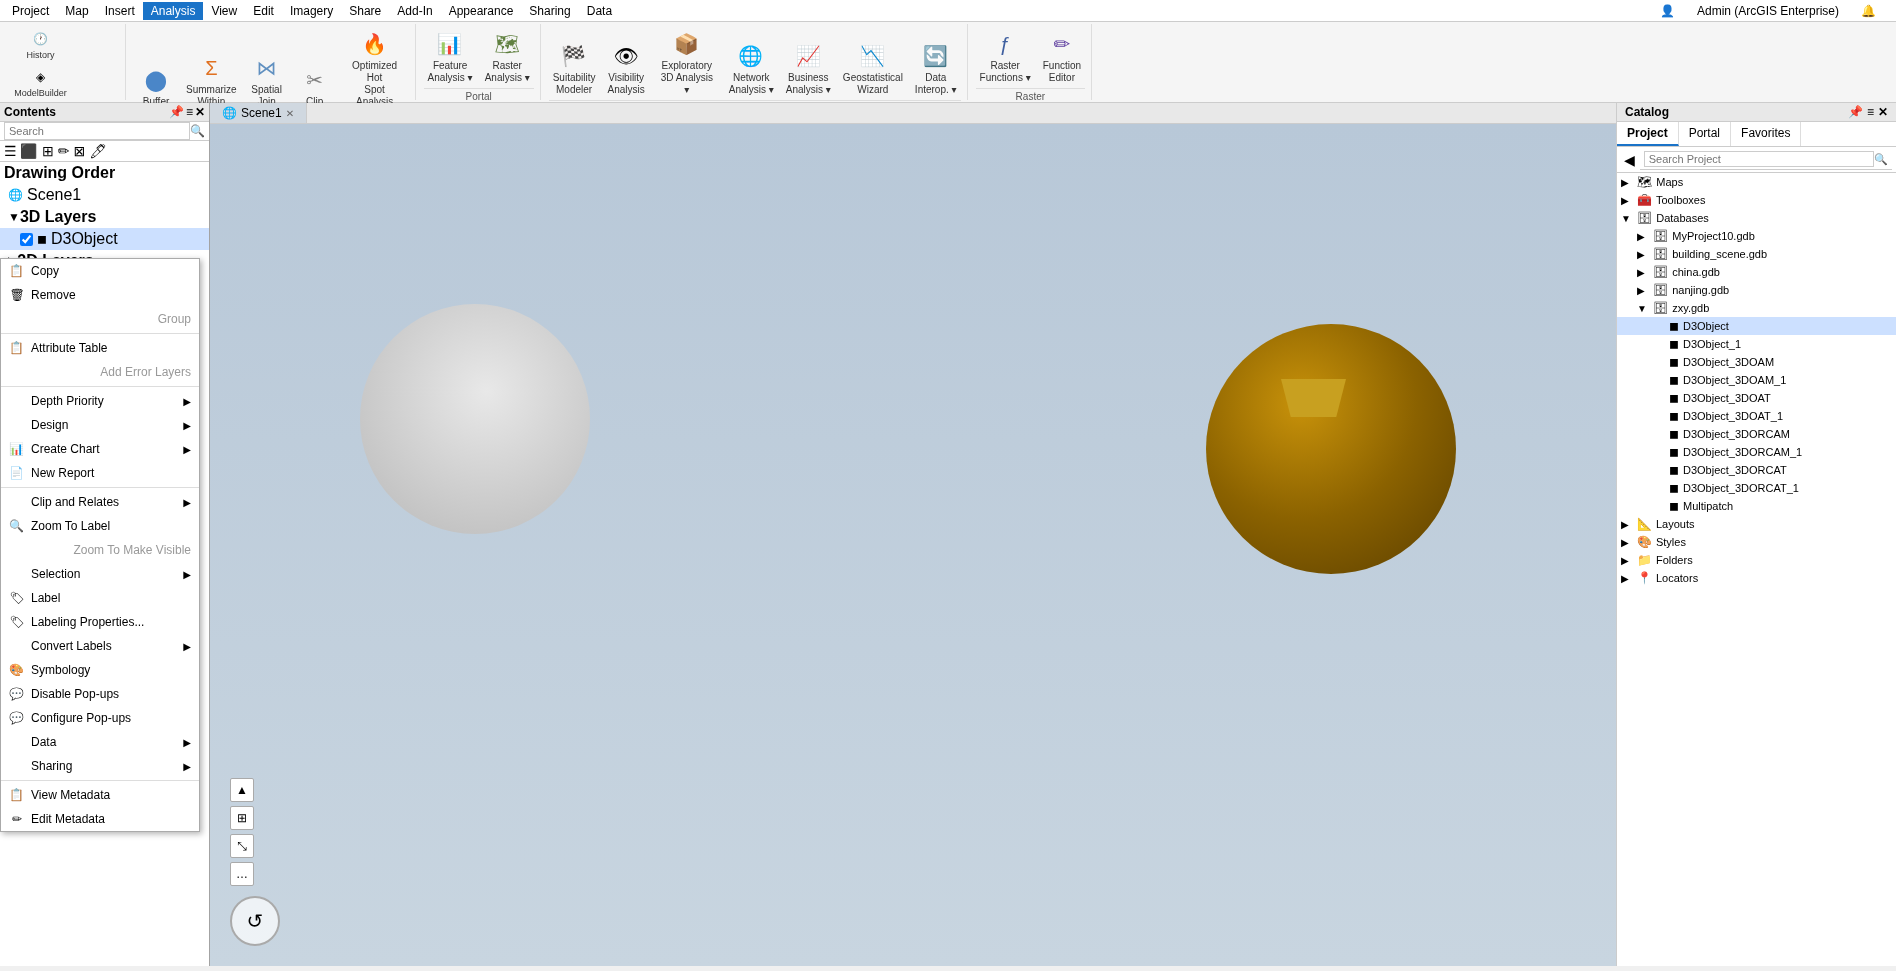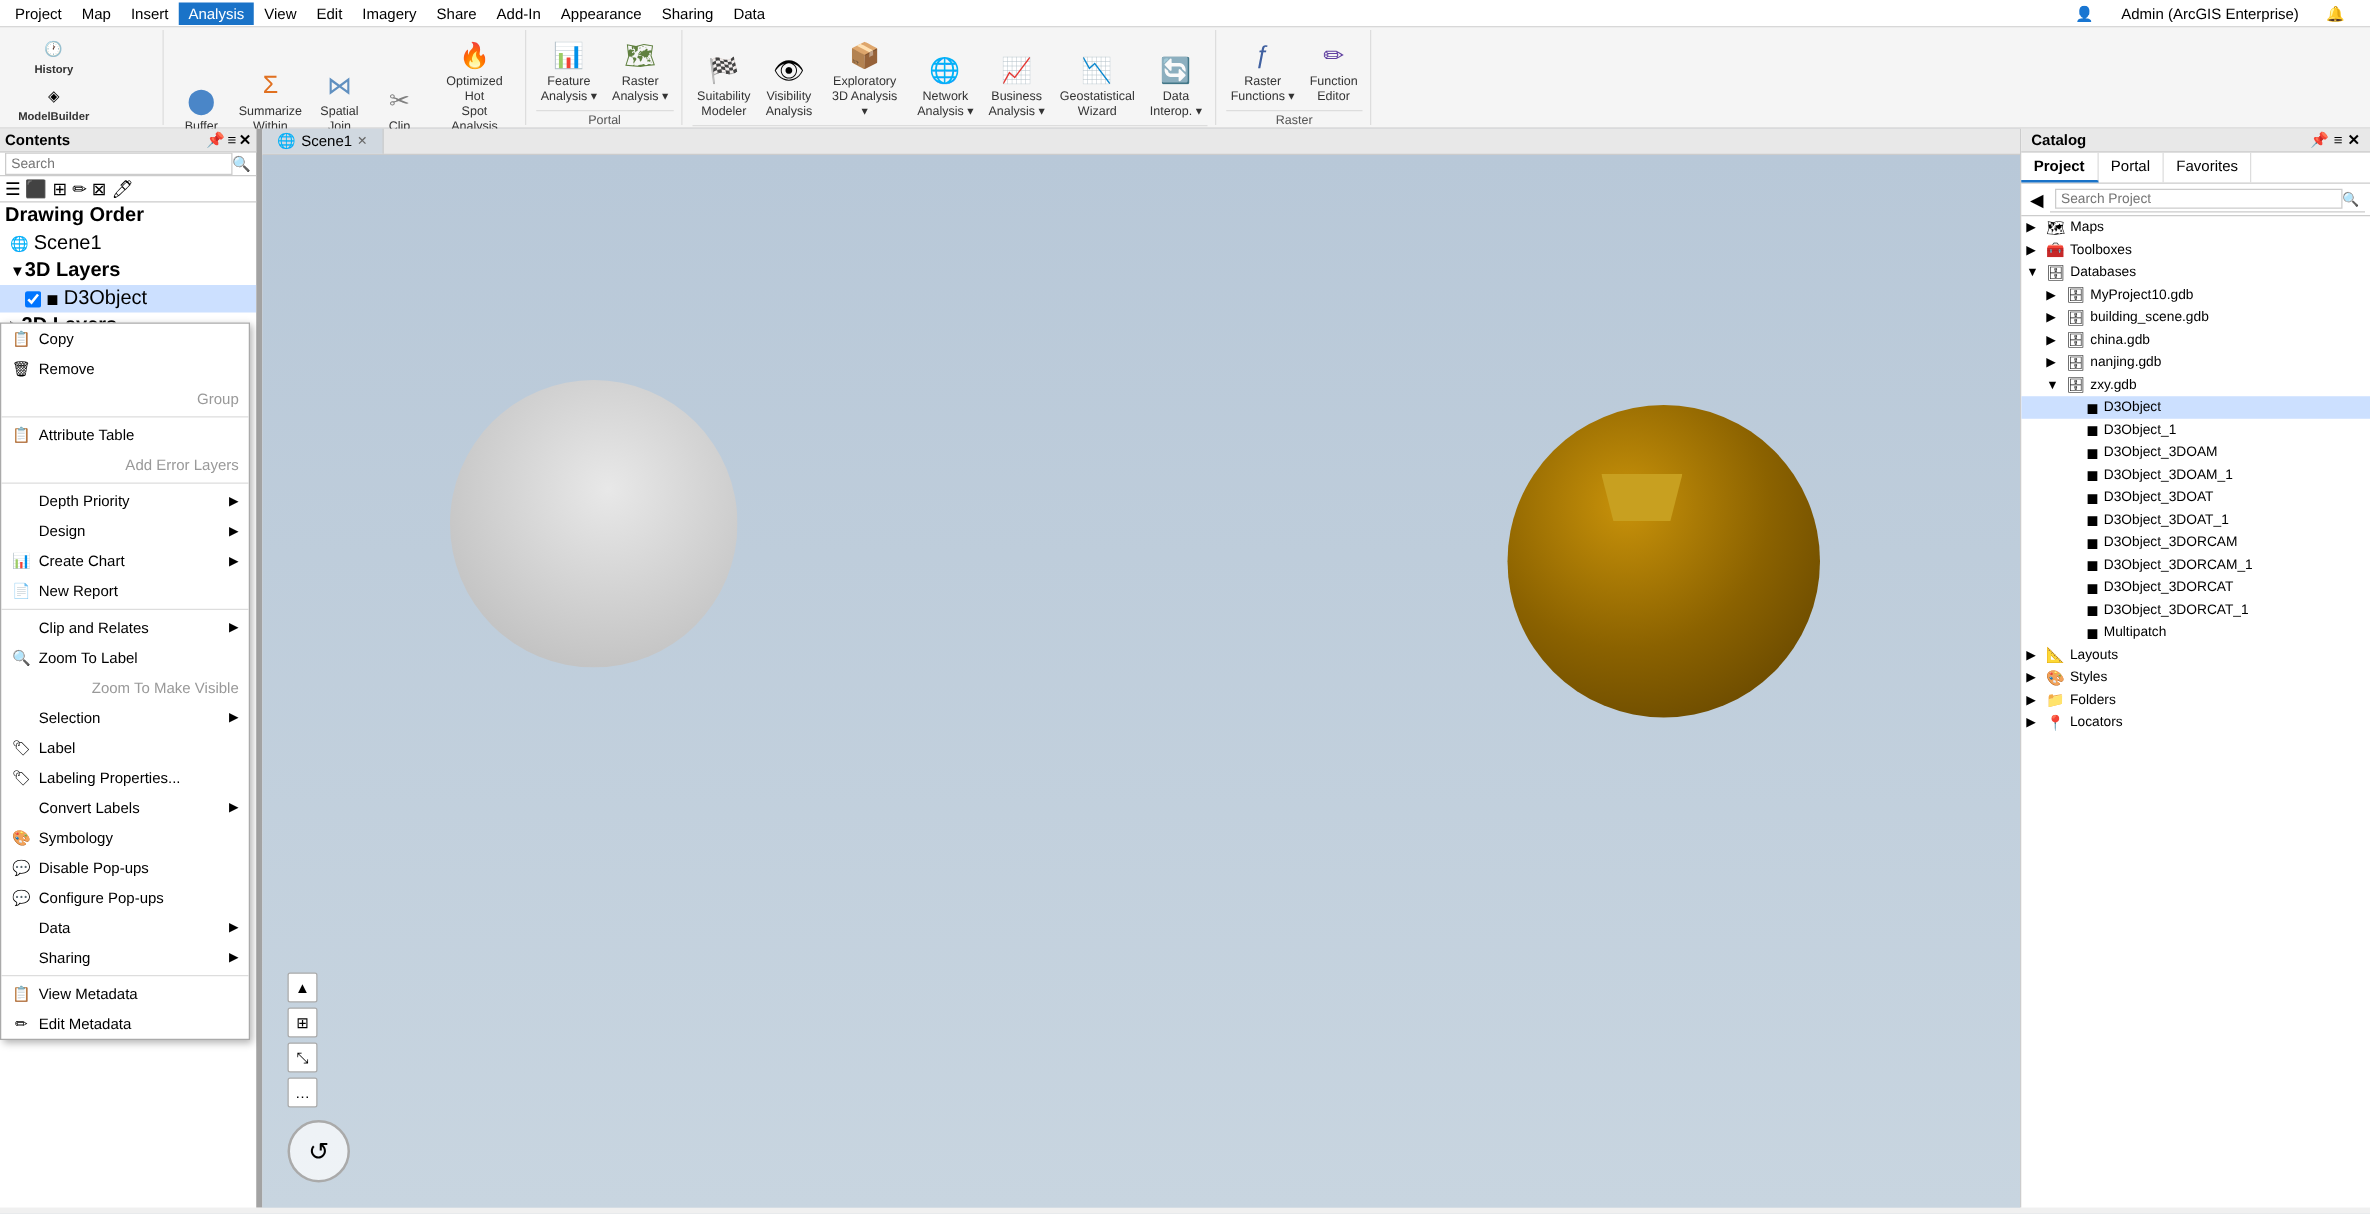--- a/index.html
+++ b/index.html
@@ -18,27 +18,27 @@
     .ribbon { background: #f5f5f5; border-bottom: 1px solid #ccc; display: flex; flex-direction: column; }
     .ribbon-content { display: flex; align-items: stretch; height: 80px; padding: 2px 4px; gap: 2px; }
     .ribbon-group { display: flex; flex-direction: column; align-items: center; border-right: 1px solid #ddd; padding: 2px 6px; min-width: 60px; }
     .ribbon-group-items { display: flex; align-items: flex-end; gap: 4px; flex: 1; }
     .ribbon-group-label { font-size: 10px; color: #555; margin-top: 2px; border-top: 1px solid #ddd; width: 100%; text-align: center; padding-top: 2px; }
     .ribbon-btn { display: flex; flex-direction: column; align-items: center; cursor: pointer; padding: 2px 4px; min-width: 44px; border-radius: 2px; }
     .ribbon-btn .icon { width: 32px; height: 32px; display: flex; align-items: center; justify-content: center; font-size: 20px; }
     .ribbon-btn .label { font-size: 10px; text-align: center; color: #333; line-height: 1.2; max-width: 60px; }
     .ribbon-btn-small { display: flex; flex-direction: column; align-items: center; cursor: pointer; padding: 1px 3px; border-radius: 2px; }
     .ribbon-btn-small .icon { width: 24px; height: 24px; display: flex; align-items: center; justify-content: center; font-size: 14px; }
-    .ribbon-btn-small .label { font-size: 9px; text-align: center; color: #333; line-height: 1.1; font-weight: bold; }
+    .ribbon-btn-small .label { font-size: 9px; text-align: center; color: #333; line-height: 1.1; }
 
     
     .main-layout { display: flex; height: calc(971px - 22px - 86px); }
 
     
-    .contents-panel { width: 210px; background: #fff; border-right: 5px solid #a3a3a3; display: flex; flex-direction: column; position: relative; }
+    .contents-panel { width: 210px; background: #fff; border-right: 1px solid #a3a3a3; display: flex; flex-direction: column; position: relative; }
     .panel-header { display: flex; align-items: center; background: #e8e8e8; border-bottom: 1px solid #ccc; padding: 2px 4px; font-weight: bold; font-size: 12px; }
     .panel-header-icons { margin-left: auto; display: flex; gap: 2px; }
     .panel-header-icon { cursor: pointer; font-size: 12px; }
     .search-box { display: flex; align-items: center; border-bottom: 1px solid #ccc; padding: 0 4px; }
     .search-box input { flex: 1; border: 1px solid #ccc; padding: 2px 4px; font-size: 11px; }
     .search-box button { background: none; border: none; cursor: pointer; font-size: 12px; }
     .layer-toolbar { display: flex; align-items: center; border-bottom: 1px solid #ccc; padding: 2px 4px; gap: 4px; }
     .layer-toolbar span { cursor: pointer; font-size: 14px; }
     .contents-tree { overflow-y: auto; flex: 1; }
     .tree-item { display: flex; align-items: center; padding: 2px 4px; cursor: pointer; font-size: 11px; }

